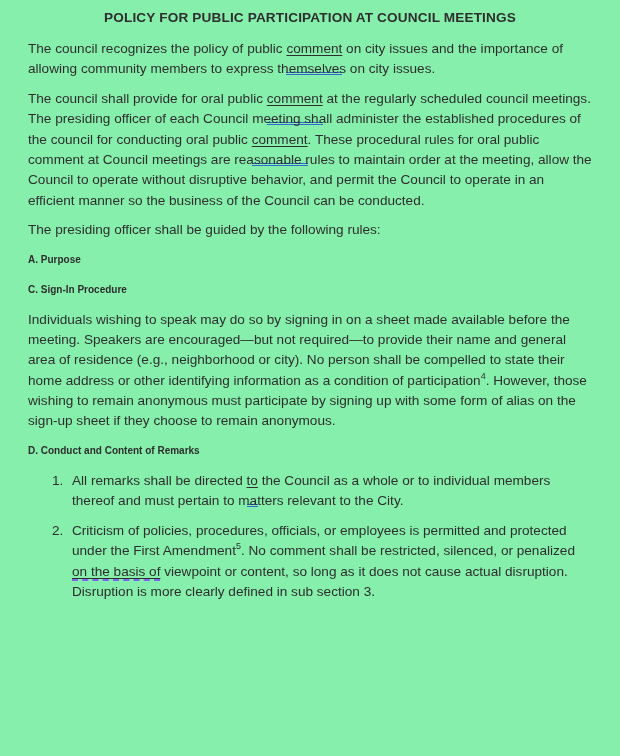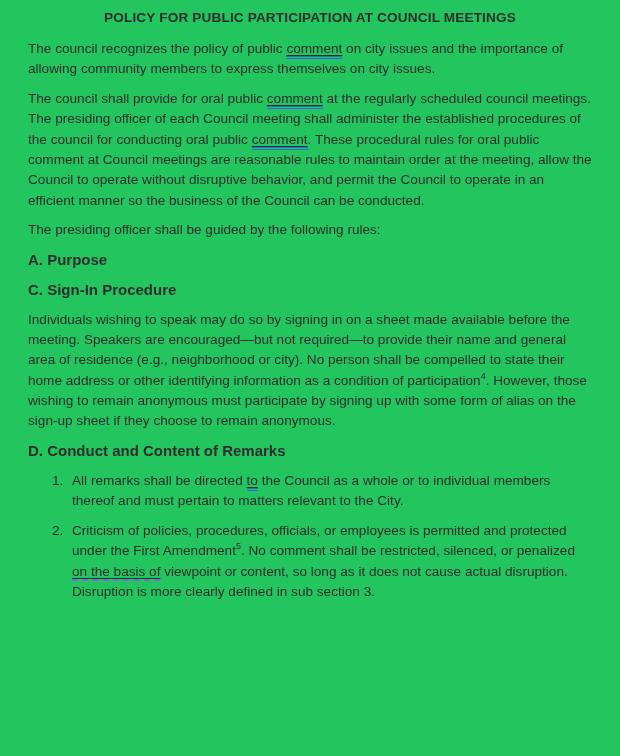--- a/index.html
+++ b/index.html
@@ -13,37 +13,37 @@
     overflow: hidden;
     font-family: "Liberation Sans", sans-serif;
     color: #2e2e2e;
     -webkit-font-smoothing: antialiased;
   }
   .page {
     box-sizing: border-box;
     width: 620px;
     height: 756px;
     padding: 9px 28px 0 28px;
-    background: #22c55e;
+    background: #86efac;
   }
   .doc-title {
     font-size: 13.6px;
     font-weight: 700;
     line-height: 17px;
     text-align: center;
     letter-spacing: 0.15px;
     margin: 0 0 13px 0;
   }
   .para {
     font-size: 13.6px;
     line-height: 20.3px;
     margin: 0 0 9.5px 0;
   }
   .section-heading {
-    font-size: 15px;
+    font-size: 10px;
     font-weight: 700;
     line-height: 20.3px;
     margin: 0 0 9.5px 0;
   }
   .list-item {
     display: flex;
     font-size: 13.6px;
     line-height: 20.3px;
     margin: 0 0 9.5px 0;
   }
@@ -53,21 +53,21 @@
     padding-left: 24px;
   }
   .list-item .item-body {
     flex: 1;
   }
   .grammar {
     text-decoration: underline;
     text-decoration-thickness: 1px;
     text-underline-offset: 2px;
     border-bottom: 3px double #2f6bce;
-    padding-bottom: 0px;
+    padding-bottom: 16px;
   }
   .styleflag {
     text-decoration: underline;
     text-decoration-thickness: 1px;
     text-underline-offset: 2px;
     border-bottom: 2px dashed #7b68ee;
     padding-bottom: 0px;
   }
   sup.fn {
     font-size: 9px;

